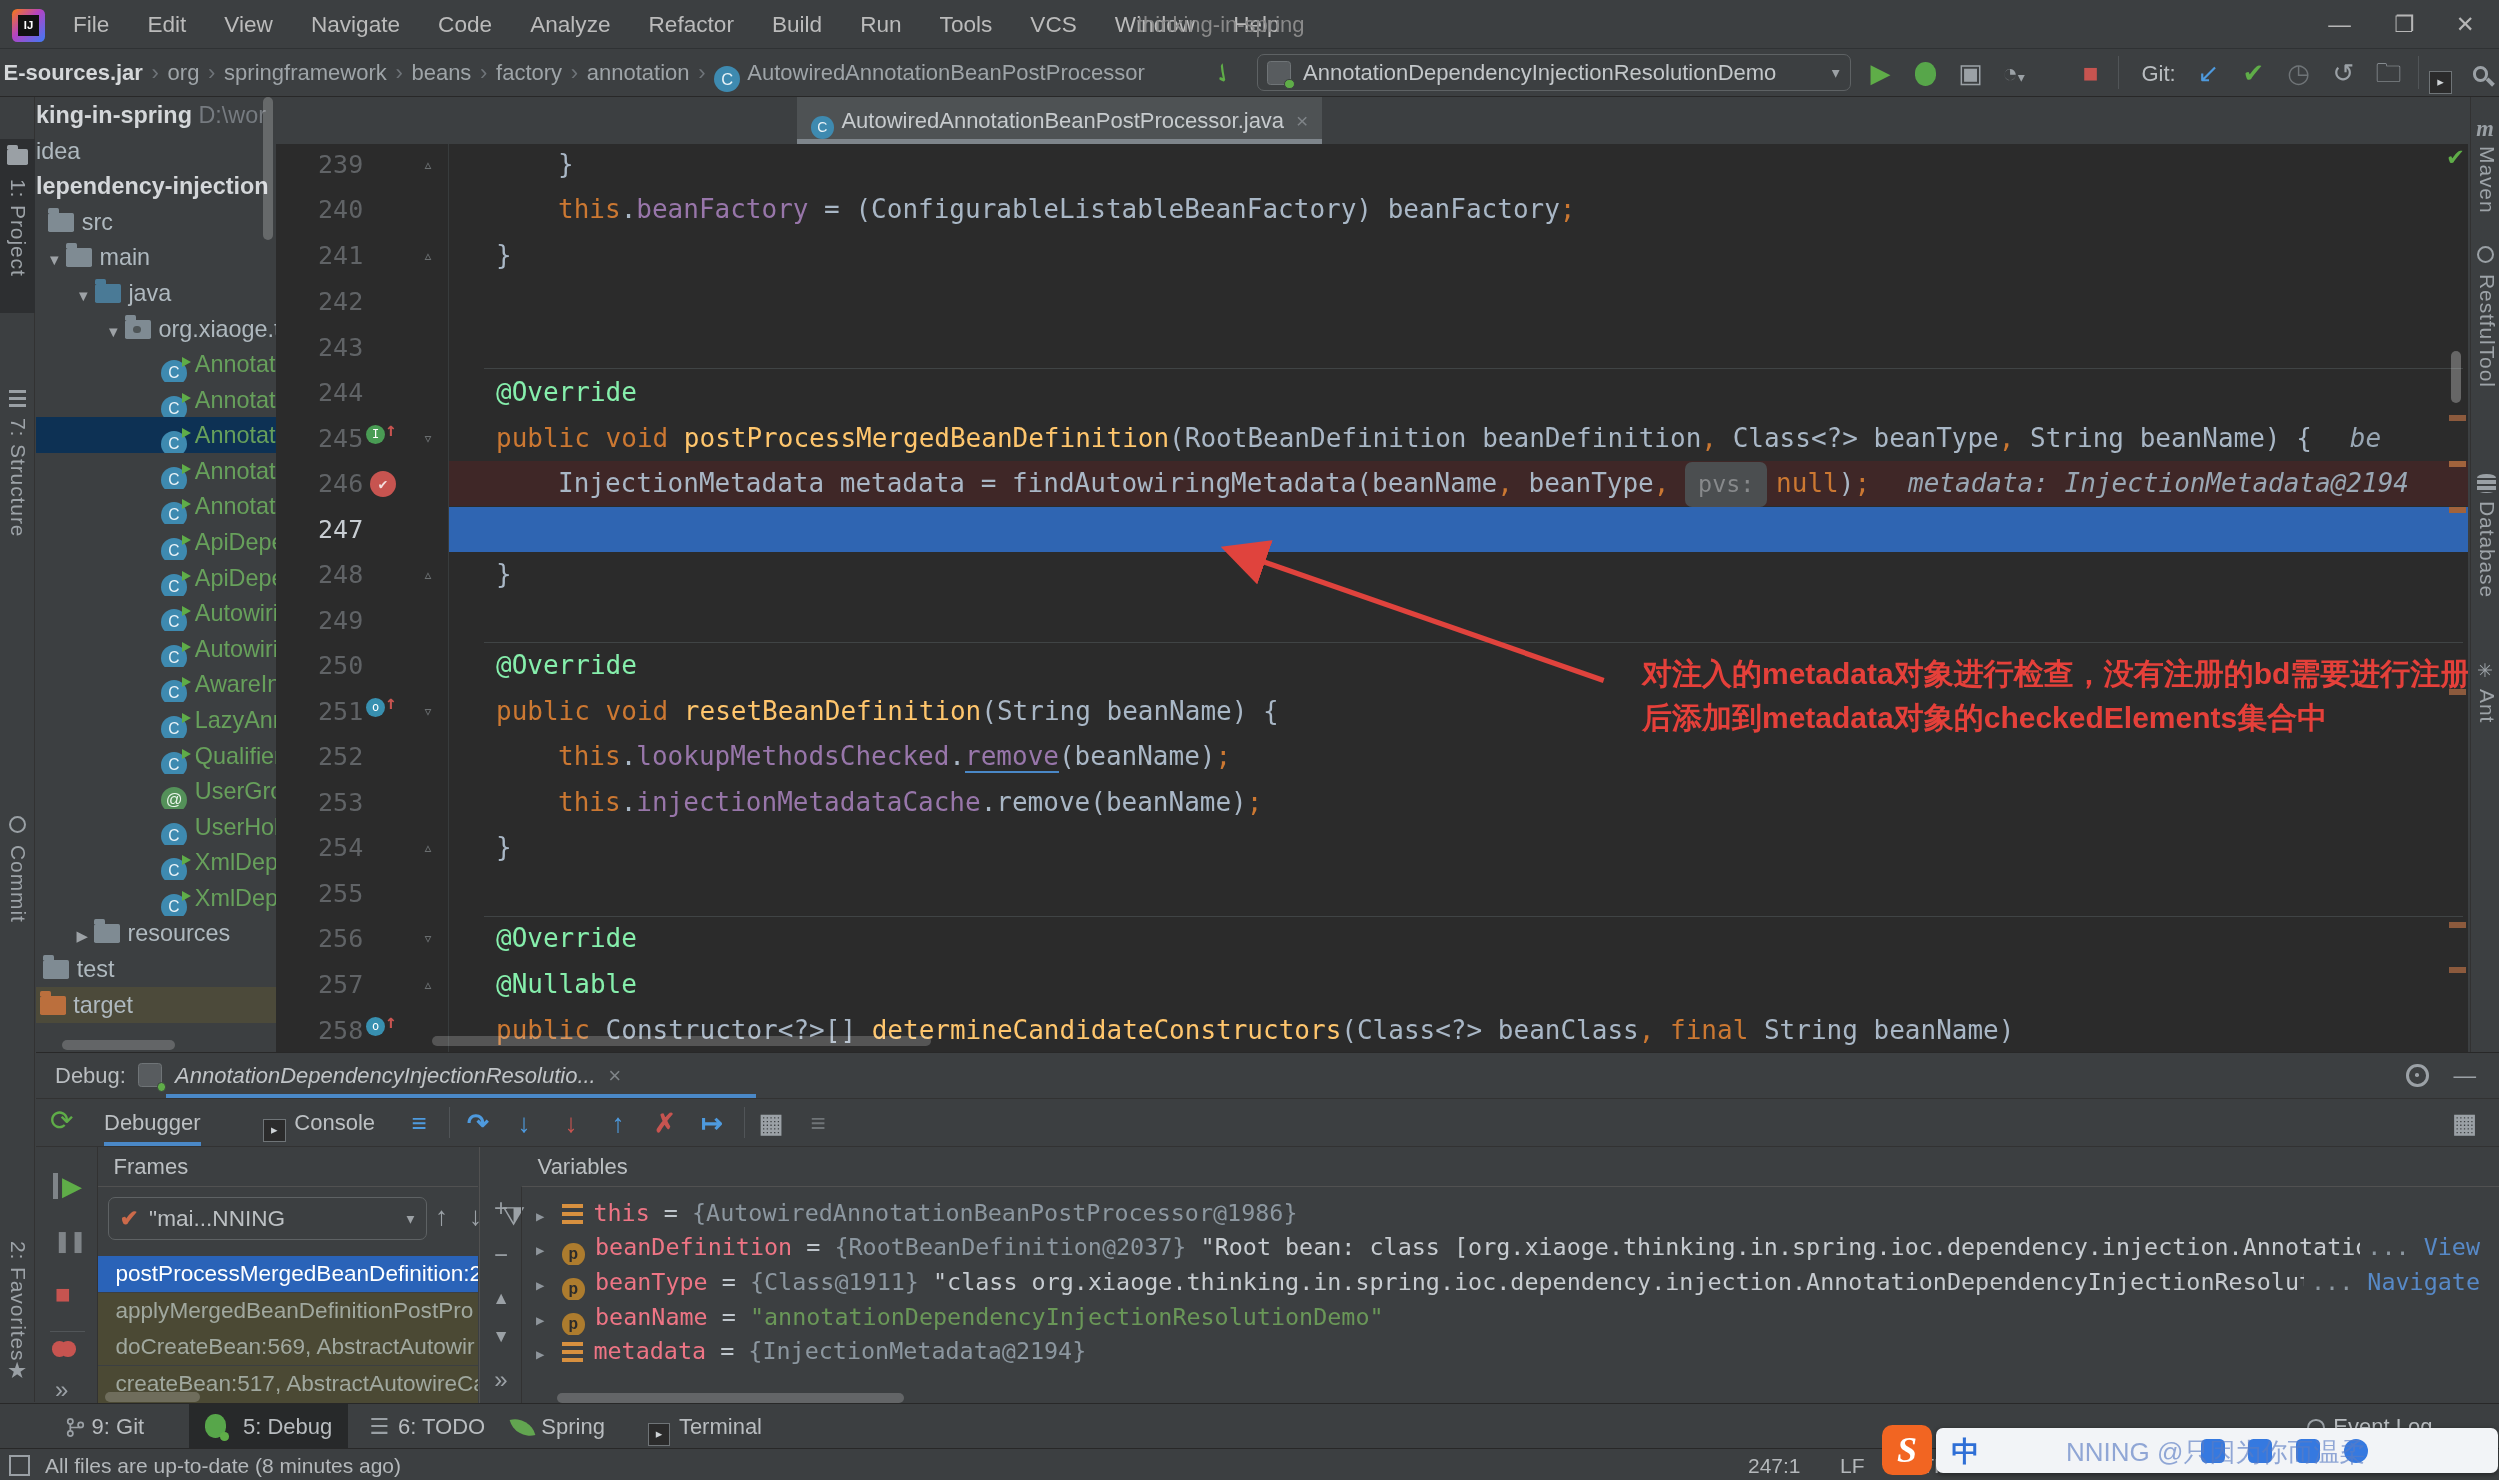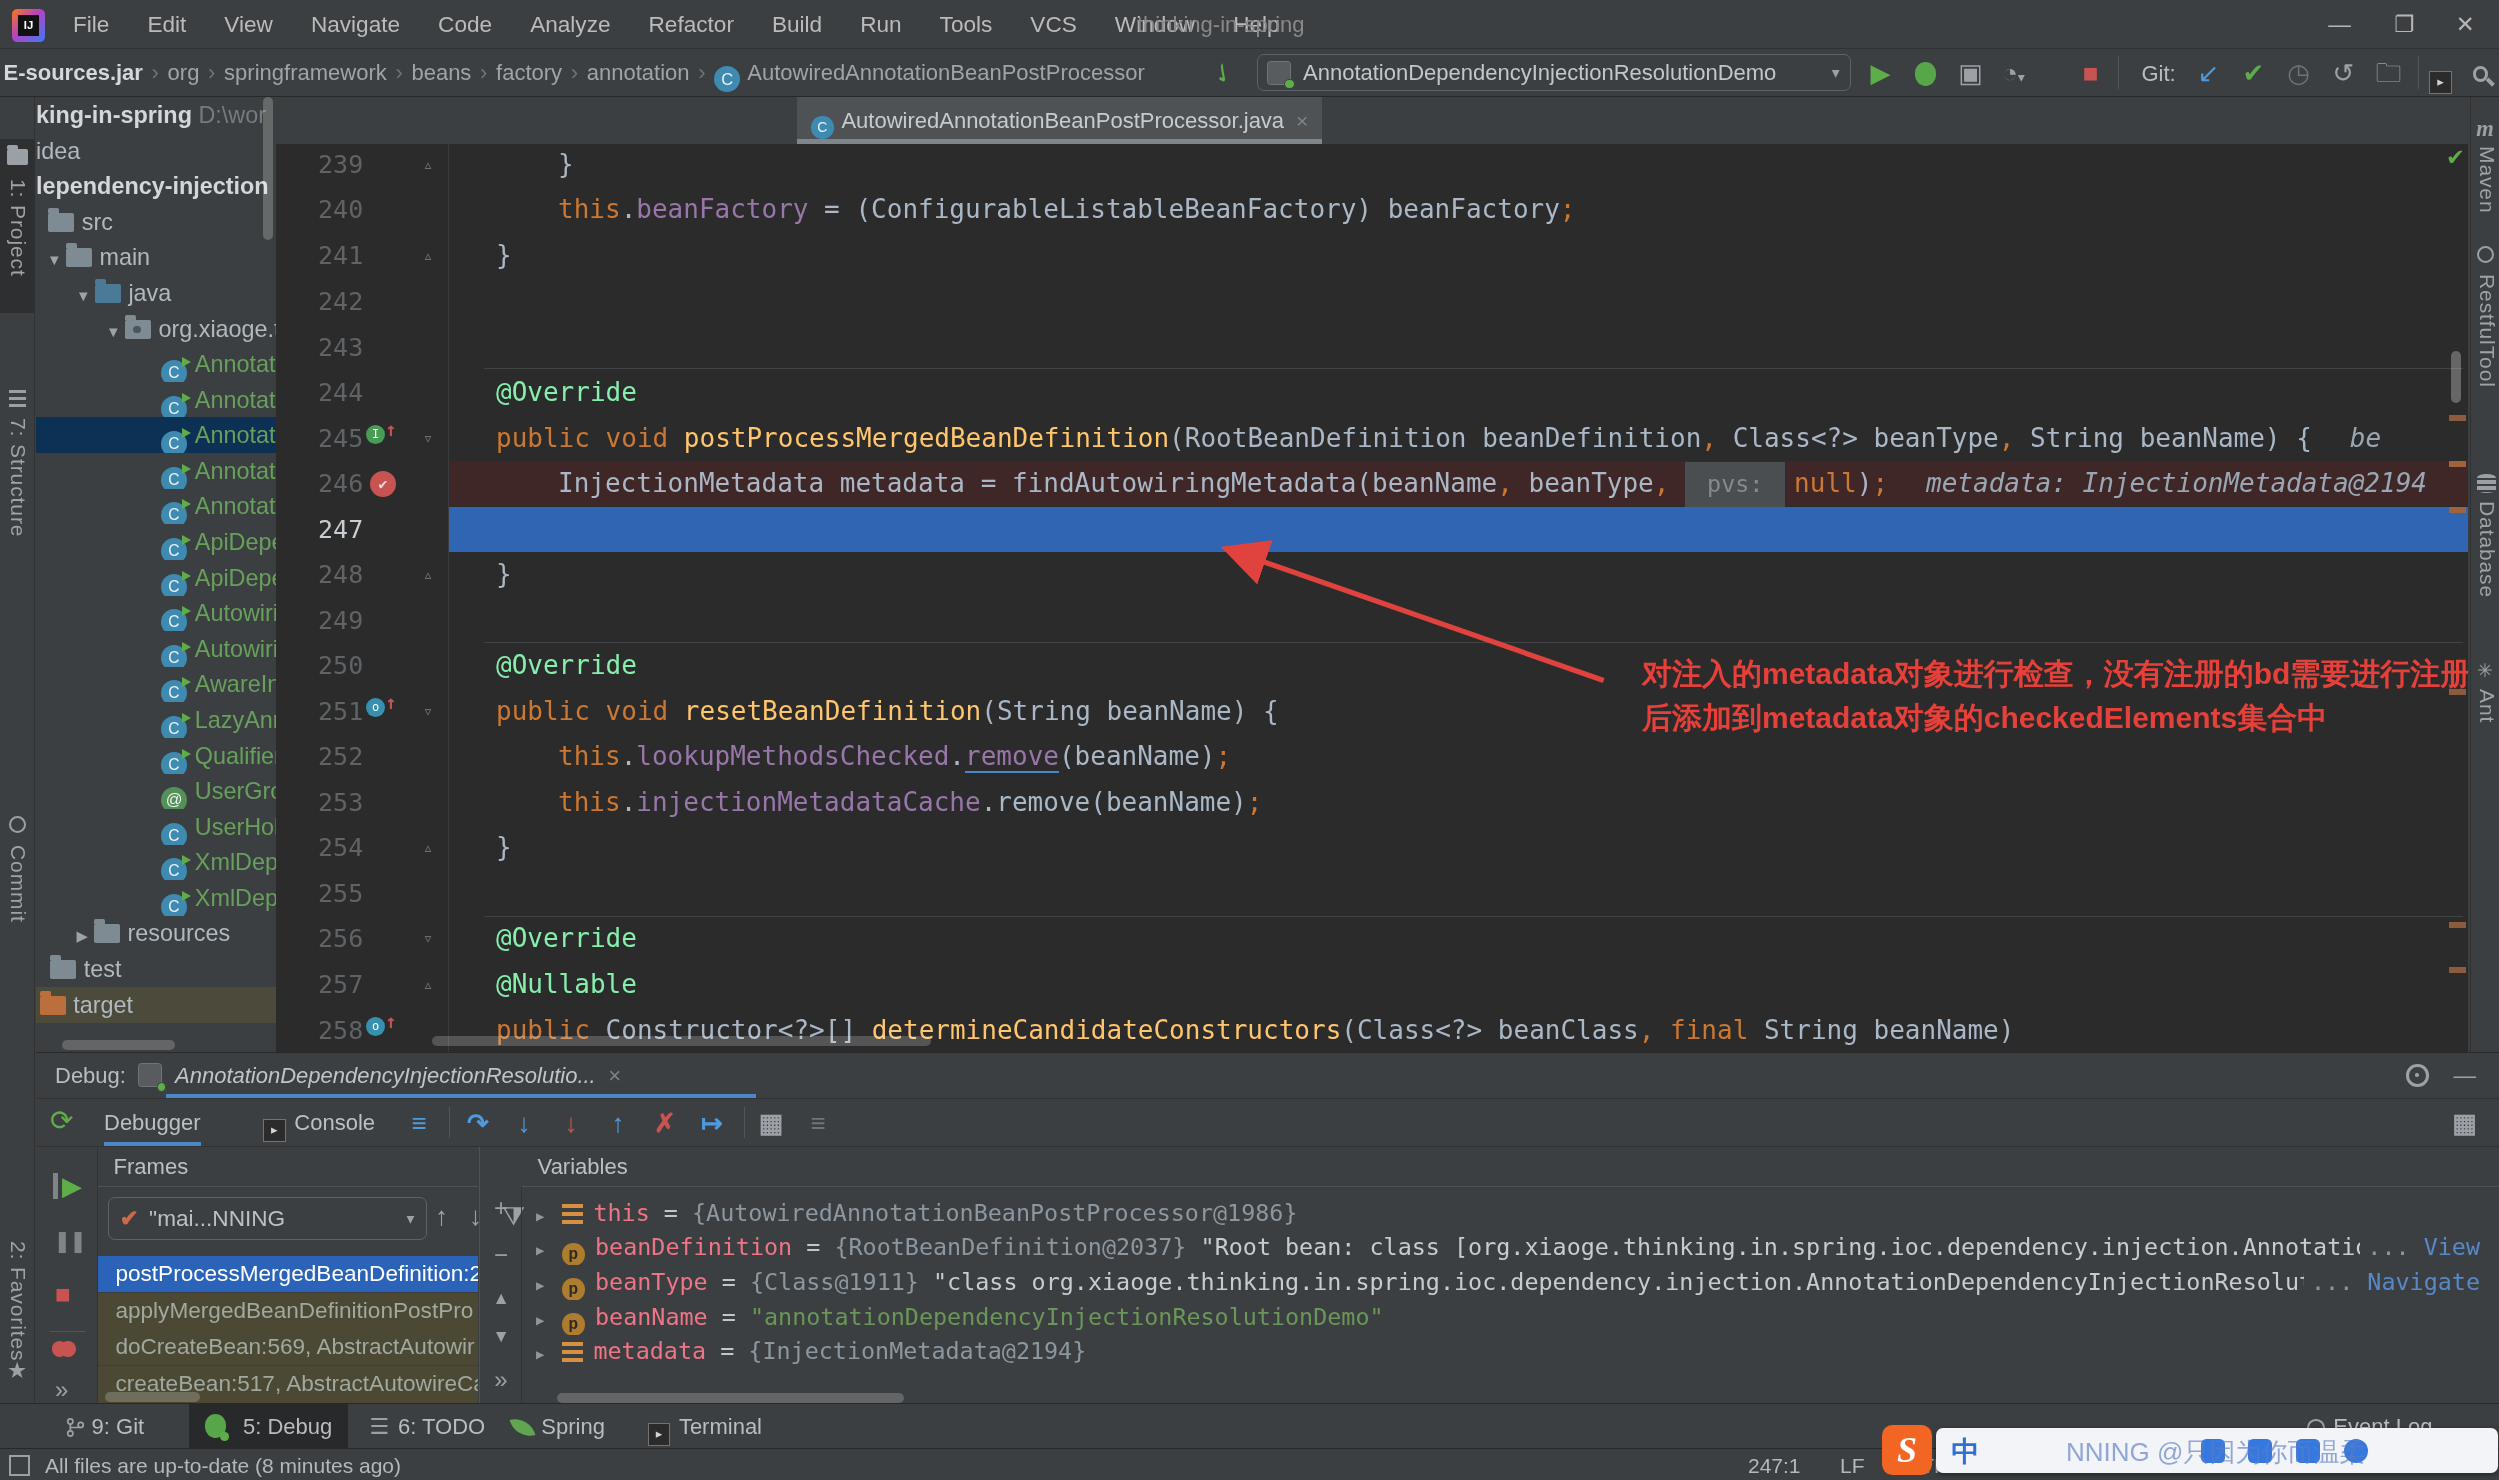--- a/index.html
+++ b/index.html
@@ -64,21 +64,21 @@
   .rowbg { position:absolute; left:173px; width:2020px; height:45px; }
   .bg-bp { background:#3f2727; }
   .bg-cur { background:#2f65b2; }
   .codeline { position:absolute; left:0; width:2192px; height:45px; line-height:45px; font-family:"DejaVu Sans Mono",monospace; font-size:26px; white-space:pre; }
   .ln { position:absolute; left:5.2px; width:82px; text-align:right; color:#606366; font-size:25px; }
   .src { position:absolute; }
   .kw { color:#cc7832; } .mname { color:#ffc66d; } .ann { color:#86efac; }
   .fld { color:#9876aa; } .pln { color:#a9b7c6; } .semi { color:#cc7832; }
   .lnk { color:#9876aa; border-bottom:2.6px solid #4a88c7; }
   .dbg { font-style:italic; color:#99a7b4; margin-left:38px; }
-  .hintchip { display:inline-block; background:#4b4e50; color:#87898b; border-radius:0; padding:0 22px; margin-right:8.7px; font-size:23.4px; }
+  .hintchip { display:inline-block; background:#4b4e50; color:#87898b; border-radius:7px; padding:0 13px; margin-right:8.7px; font-size:23.4px; }
   .msep { position:absolute; left:208px; width:1979px; height:0.9px; background:#404445; }
   .foldg { position:absolute; left:139px; width:26px; text-align:center; color:#6a6e70; font-size:17.4px; line-height:45px; }
   .bpdot { position:absolute; left:94px; width:26px; height:26px; border-radius:50%; background:#c75450; color:#f3dede; font-size:14.8px; line-height:26px; text-align:center; }
   .ovr { position:absolute; left:90px; width:52px; line-height:26px; }
   .ovr .cir { display:inline-block; width:19px; height:19px; border-radius:50%; color:#fff; font-size:12px; line-height:19px; text-align:center; }
   .ovr .up { color:#c75450; font-size:19px; font-weight:700; vertical-align:1.7px; }
   #note1,#note2 { position:absolute; left:1366px; font-size:30px; font-weight:700; color:#e5403a; white-space:nowrap; }
   .hthumb { position:absolute; height:10.4px; border-radius:5.2px; background:rgba(255,255,255,.20); }
   .vthumb { position:absolute; width:10.4px; border-radius:5.2px; background:rgba(255,255,255,.22); }
   .stripe-mark { position:absolute; width:17.4px; height:6px; }
@@ -215,21 +215,21 @@
     <div class="trow" style="top:498px;padding-left:125px;"><span class="cicon">C<span class="runb"></span></span><span class="gcls">Autowiri</span></div>
     <div class="trow" style="top:534px;padding-left:125px;"><span class="cicon">C<span class="runb"></span></span><span class="gcls">Autowiri</span></div>
     <div class="trow" style="top:569px;padding-left:125px;"><span class="cicon">C<span class="runb"></span></span><span class="gcls">AwareInt</span></div>
     <div class="trow" style="top:605px;padding-left:125px;"><span class="cicon">C<span class="runb"></span></span><span class="gcls">LazyAnn</span></div>
     <div class="trow" style="top:641px;padding-left:125px;"><span class="cicon">C<span class="runb"></span></span><span class="gcls">Qualifier</span></div>
     <div class="trow" style="top:676px;padding-left:125px;"><span class="aicon">@</span><span class="gcls">UserGrou</span></div>
     <div class="trow" style="top:712px;padding-left:125px;"><span class="cicon">C</span><span class="gcls">UserHold</span></div>
     <div class="trow" style="top:747px;padding-left:125px;"><span class="cicon">C<span class="runb"></span></span><span class="gcls">XmlDepe</span></div>
     <div class="trow" style="top:783px;padding-left:125px;"><span class="cicon">C<span class="runb"></span></span><span class="gcls">XmlDepe</span></div>
     <div class="trow" style="top:818px;padding-left:35px;"><span class="fold-arrow">▶</span><span class="ficon"></span><span>resources</span></div>
-    <div class="trow" style="top:854px;padding-left:14px;"><span class="ficon"></span><span>test</span></div>
+    <div class="trow" style="top:854px;padding-left:7px;"><span class="ficon"></span><span>test</span></div>
     <div class="trow thov" style="top:890px;padding-left:3.5px;"><span class="ficon orange"></span><span>target</span></div>
     <div class="vthumb" style="left:227px;top:0;height:143px;"></div>
     <div class="hthumb" style="left:26px;top:943px;width:113px;"></div>
   </div>
 
   <div id="tabsrow">
     <div class="etab active" style="left:521px;"><span class="ticon">C</span><span>AutowiredAnnotationBeanPostProcessor.java</span><span class="x">×</span></div>
   </div>
 
   <div id="codearea">

